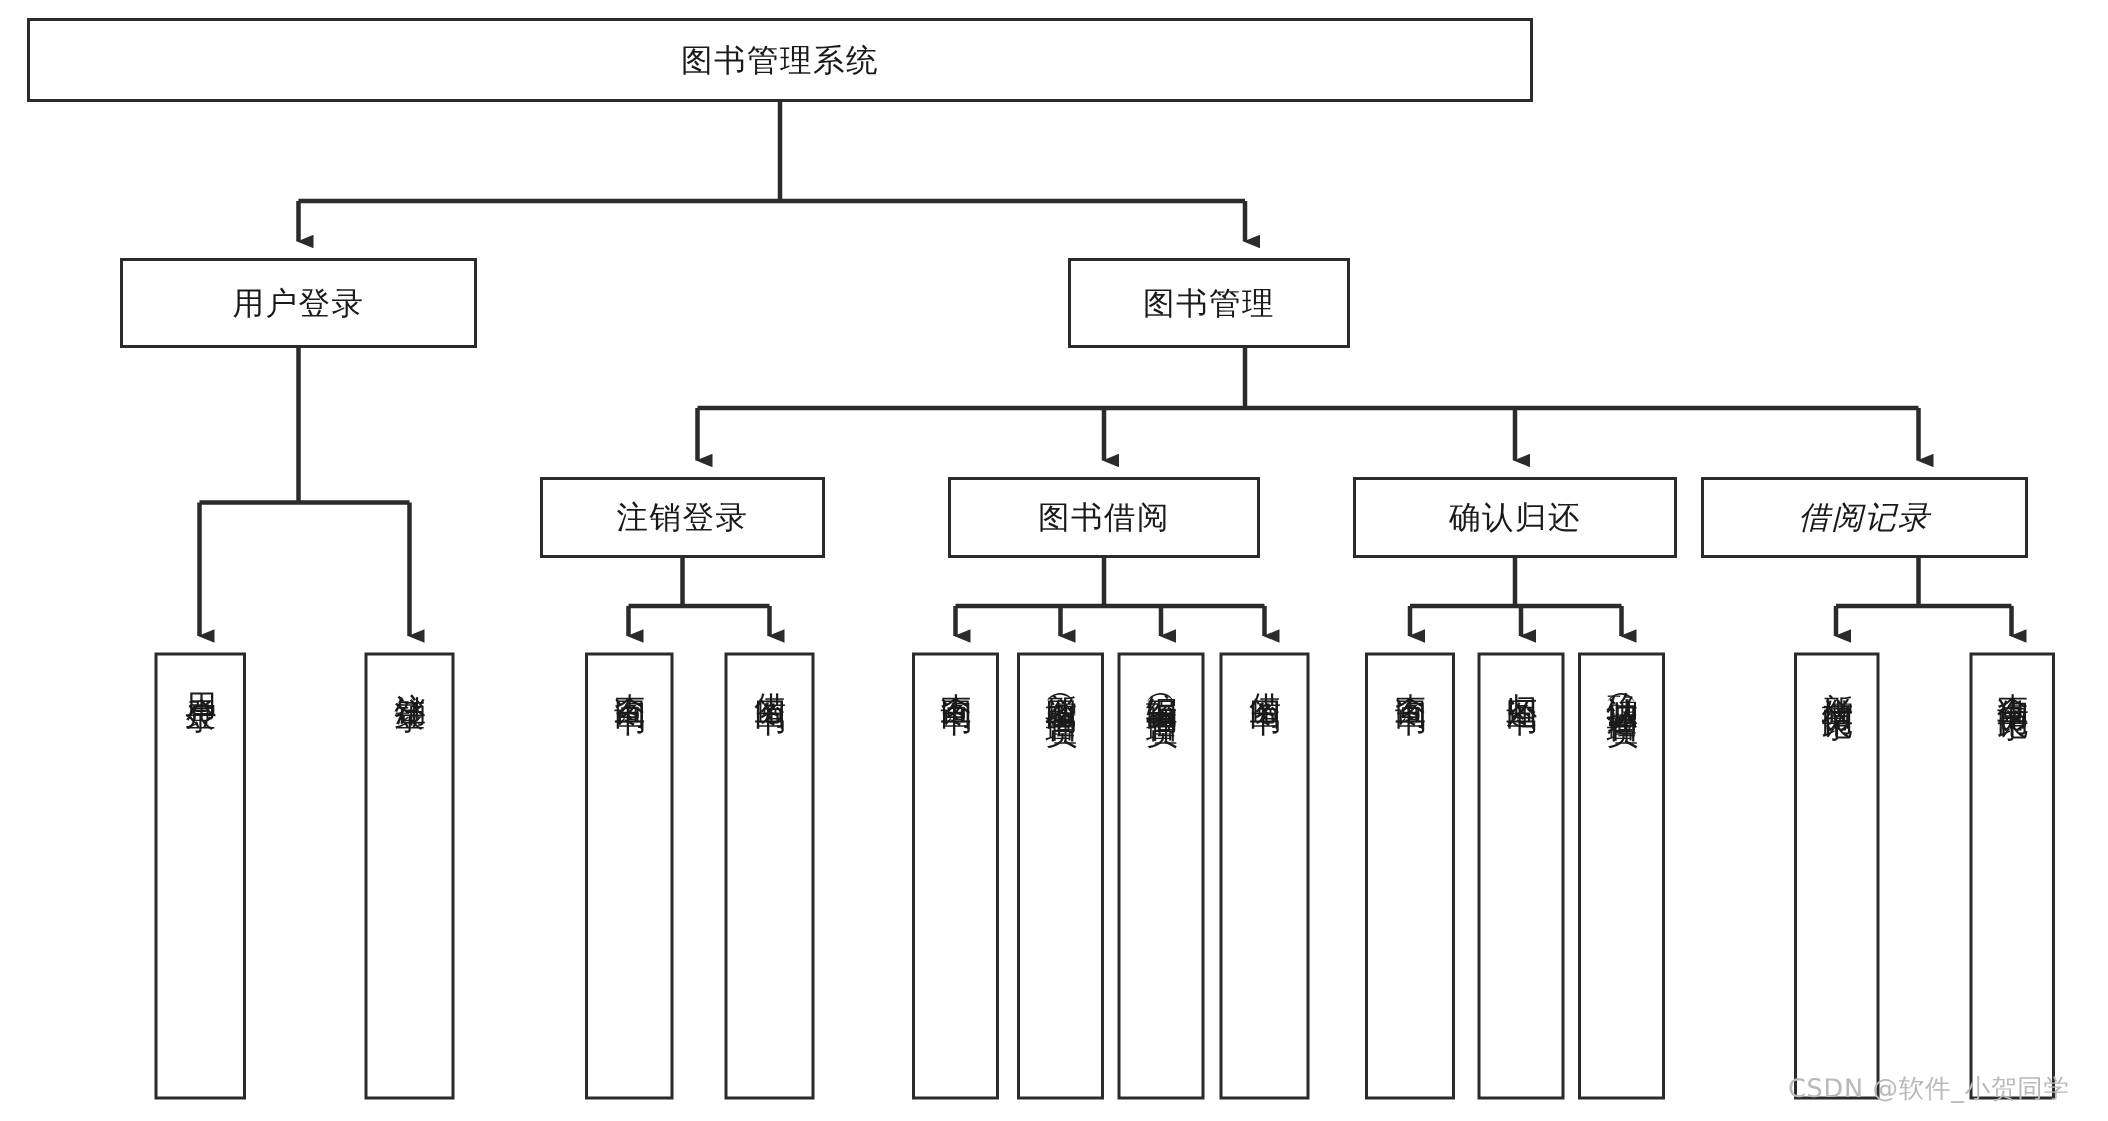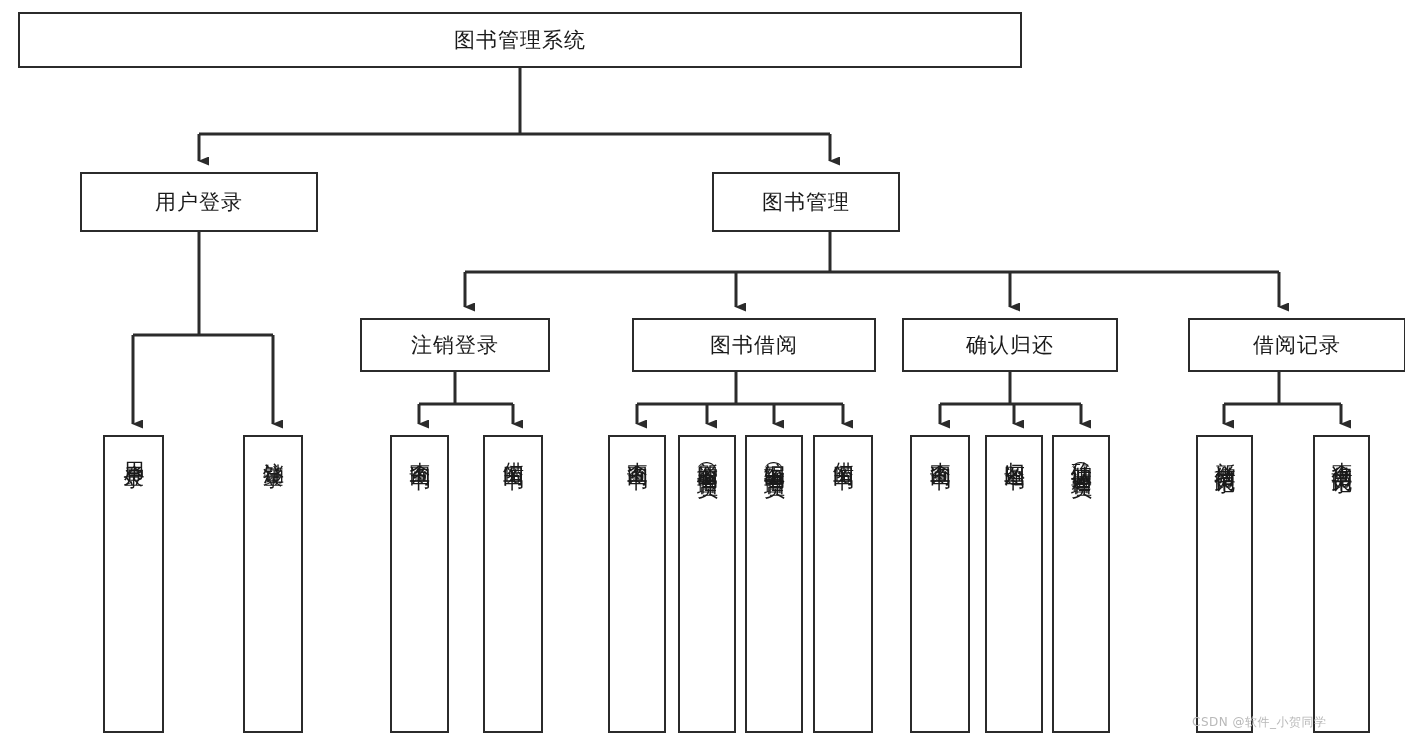--- a/index.html
+++ b/index.html
@@ -51,21 +51,21 @@
   }
   .node.vertical .label {
     writing-mode: vertical-rl;
     text-orientation: upright;
     font-size: 21px;
     letter-spacing: 2.5px;
     line-height: 1;
   }
   .watermark {
     position: absolute;
-    font-size: 12px;
+    font-size: 17px;
     color: #b9b9b9;
     letter-spacing: 0.5px;
     white-space: nowrap;
     user-select: none;
   }
 </style>
 </head>
 <body>
 
 <div id="canvas">
@@ -119,27 +119,27 @@
       </div>
       <div class="node horizontal" style="left: 80px; top: 172px; width: 238px; height: 60px;">
         <span class="label">用户登录</span>
       </div>
       <div class="node horizontal" style="left: 712px; top: 172px; width: 188px; height: 60px;">
         <span class="label">图书管理</span>
       </div>
       <div class="node horizontal" style="left: 360px; top: 318px; width: 190px; height: 54px;">
         <span class="label">注销登录</span>
       </div>
-      <div class="node horizontal" style="left: 632px; top: 318px; width: 244px; height: 54px;">
+      <div class="node horizontal" style="left: 632px; top: 318px; width: 208px; height: 54px;">
         <span class="label">图书借阅</span>
       </div>
       <div class="node horizontal" style="left: 902px; top: 318px; width: 216px; height: 54px;">
         <span class="label">确认归还</span>
       </div>
-      <div class="node horizontal" style="left: 1188px; top: 318px; width: 218px; height: 54px;">
+      <div class="node horizontal" style="left: 1134px; top: 318px; width: 218px; height: 54px; font-style: italic;">
         <span class="label">借阅记录</span>
       </div>
       <div class="node vertical" style="left: 103px; top: 435px; width: 61px; height: 298px;">
         <span class="label">用户登录</span>
       </div>
       <div class="node vertical" style="left: 243px; top: 435px; width: 60px; height: 298px;">
         <span class="label">注销登录</span>
       </div>
       <div class="node vertical" style="left: 390px; top: 435px; width: 59px; height: 298px;">
         <span class="label">查询图书</span>

